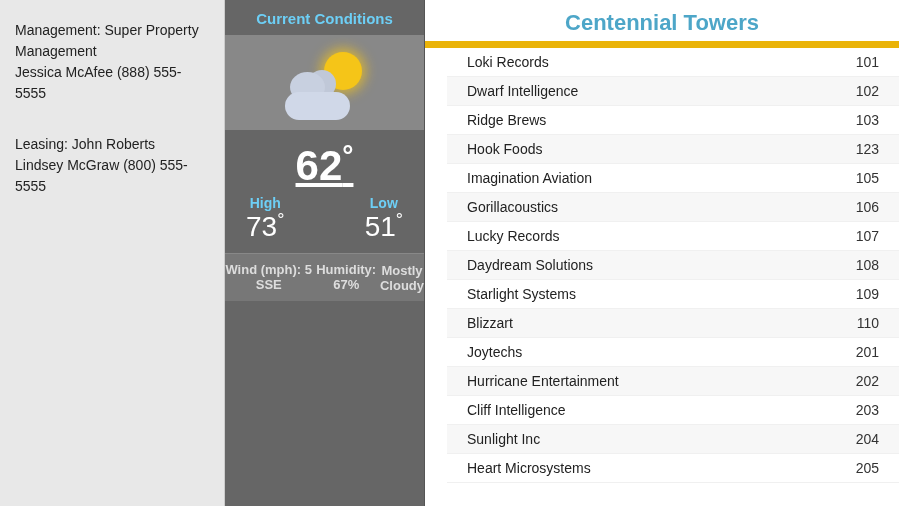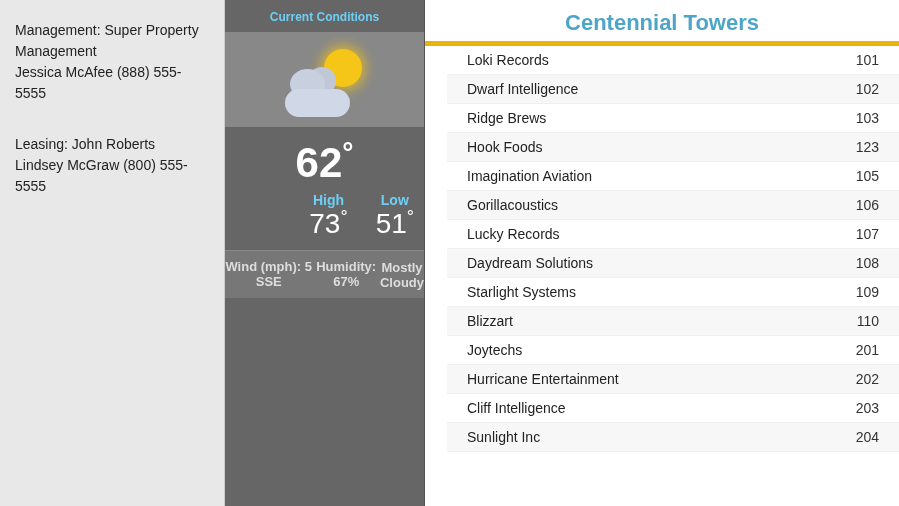--- a/index.html
+++ b/index.html
@@ -35,21 +35,21 @@
       min-width: 200px;
       background: #666;
       display: flex;
       flex-direction: column;
       align-items: center;
       padding: 10px 0 0 0;
       border-right: 1px solid #555;
     }
     .weather-title {
       color: #6dcff6;
-      font-size: 12px;
+      font-size: 15px;
       font-weight: bold;
       text-align: left;
       margin-bottom: 8px;
       padding: 0 10px;
     }
     .weather-icon-container {
       background: #888;
       width: 100%;
       display: flex;
       justify-content: center;
@@ -107,31 +107,32 @@
       background: #c0c8d8;
       border-radius: 50%;
     }
 
     .temp-main {
       color: #fff;
       font-size: 42px;
       font-weight: bold;
       margin: 10px 0 5px 0;
       text-align: center;
+      text-decoration: underline;
     }
     .temp-main .degree {
       font-size: 28px;
       vertical-align: super;
     }
     .high-low-row {
       display: flex;
-      justify-content: flex-end;
+      justify-content: space-between;
       gap: 28px;
       width: 100%;
-      padding: 0 10px;
+      padding: 0 21px;
     }
     .hl-block {
       display: flex;
       flex-direction: column;
       align-items: center;
     }
     .hl-label {
       color: #6dcff6;
       font-size: 14px;
       font-weight: bold;
@@ -178,21 +179,21 @@
       flex-direction: column;
       overflow: hidden;
     }
     .right-header {
       background: #fff;
       text-align: center;
       color: #4da6c8;
       font-size: 22px;
       font-weight: bold;
       padding: 10px 15px 5px 15px;
-      border-bottom: 5px solid #eab308;
+      border-bottom: 7px solid #eab308;
     }
     .tenant-list {
       flex: 1;
       overflow-y: auto;
     }
     .tenant-row {
       display: flex;
       justify-content: space-between;
       padding: 6px 20px;
       border-bottom: 1px solid #f0f0f0;
@@ -311,14 +312,18 @@
         <span class="tenant-unit">202</span>
       </div>
       <div class="tenant-row">
         <span class="tenant-name">Cliff Intelligence</span>
         <span class="tenant-unit">203</span>
       </div>
       <div class="tenant-row">
         <span class="tenant-name">Sunlight Inc</span>
         <span class="tenant-unit">204</span>
       </div>
+      <div class="tenant-row">
+        <span class="tenant-name">Heart Microsystems</span>
+        <span class="tenant-unit">205</span>
+      </div>
     </div>
 </div>
 
 </body></html>

